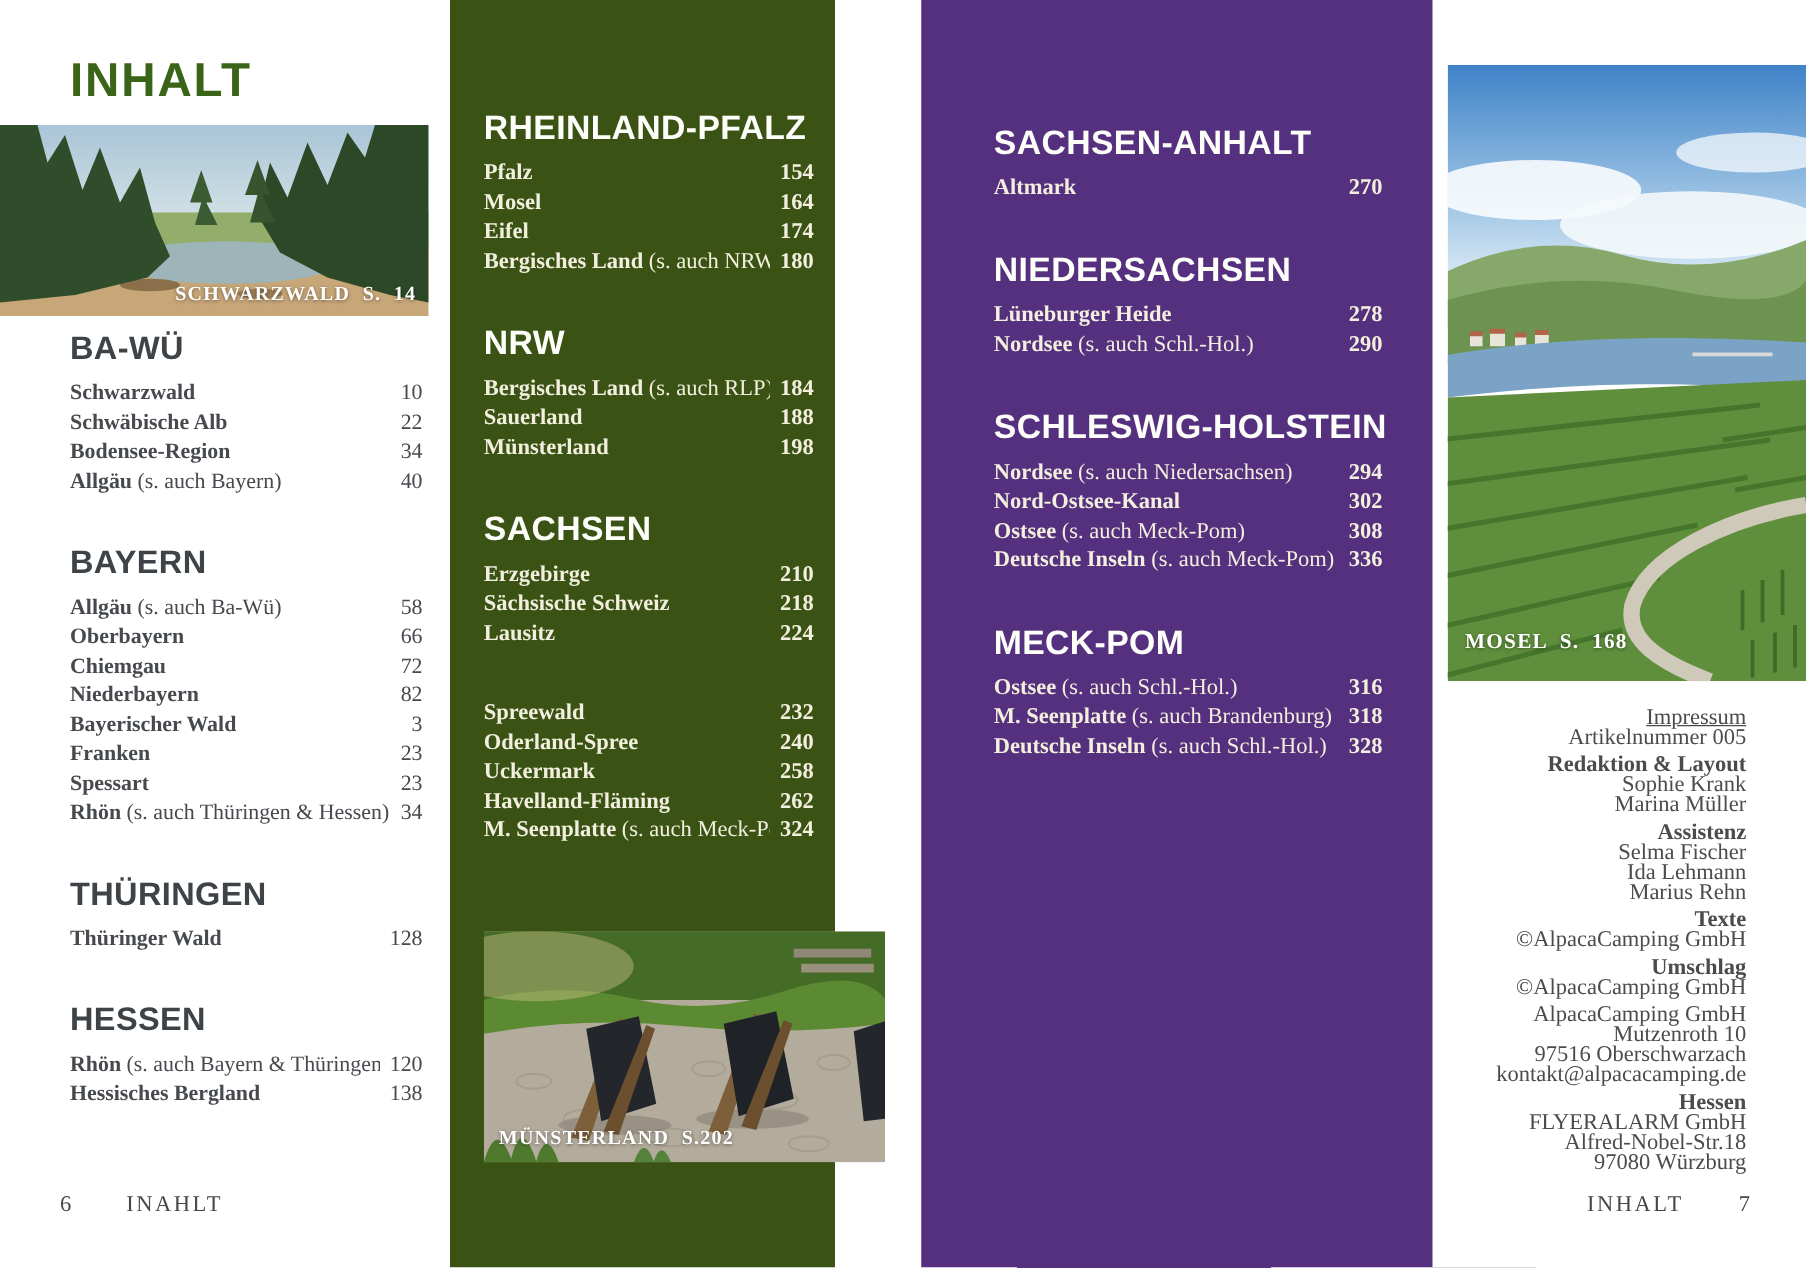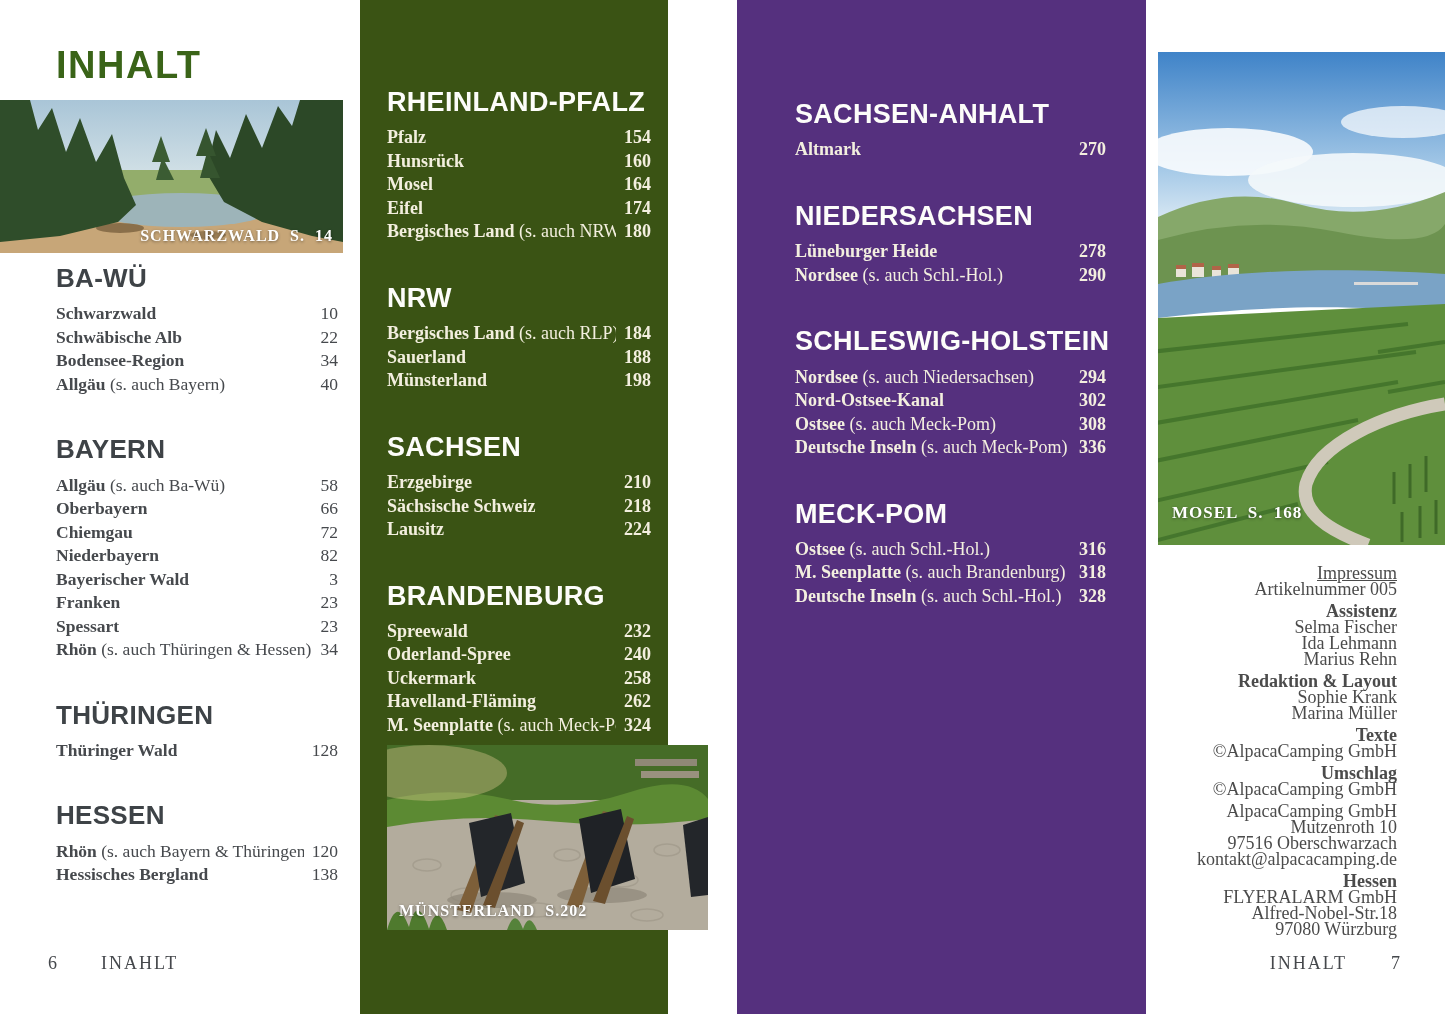--- a/index.html
+++ b/index.html
@@ -188,24 +188,20 @@
 
 <div class="col col-green">
   <div class="sections green-sections">
       <section class="toc-section">
         <div class="toc-heading">RHEINLAND-PFALZ</div>
         <div class="toc-row">
           <span class="toc-label"><span class="toc-label-main">Pfalz</span></span>
           <span class="toc-page">154</span>
         </div>
         <div class="toc-row">
-          <span class="toc-label"><span class="toc-label-main">Hunsrück</span></span>
-          <span class="toc-page">160</span>
-        </div>
-        <div class="toc-row">
           <span class="toc-label"><span class="toc-label-main">Mosel</span></span>
           <span class="toc-page">164</span>
         </div>
         <div class="toc-row">
           <span class="toc-label"><span class="toc-label-main">Eifel</span></span>
           <span class="toc-page">174</span>
         </div>
         <div class="toc-row">
           <span class="toc-label"><span class="toc-label-main">Bergisches Land</span><span class="toc-note"> (s. auch NRW)</span></span>
           <span class="toc-page">180</span>
@@ -235,21 +231,20 @@
         <div class="toc-row">
           <span class="toc-label"><span class="toc-label-main">Sächsische Schweiz</span></span>
           <span class="toc-page">218</span>
         </div>
         <div class="toc-row">
           <span class="toc-label"><span class="toc-label-main">Lausitz</span></span>
           <span class="toc-page">224</span>
         </div>
       </section>
       <section class="toc-section">
-        <div class="toc-heading">BRANDENBURG</div>
         <div class="toc-row">
           <span class="toc-label"><span class="toc-label-main">Spreewald</span></span>
           <span class="toc-page">232</span>
         </div>
         <div class="toc-row">
           <span class="toc-label"><span class="toc-label-main">Oderland-Spree</span></span>
           <span class="toc-page">240</span>
         </div>
         <div class="toc-row">
           <span class="toc-label"><span class="toc-label-main">Uckermark</span></span>
@@ -411,31 +406,31 @@
       </g>
     </svg>
     <div class="photo-caption cap-bl cap-mosel">MOSEL S. 168</div>
   </div>
 
   <div class="impressum">
     <div class="imp-title">Impressum</div>
     <div class="imp-article">Artikelnummer 005</div>
     <div>
         <div class="imp-group">
+          <div class="imp-label">Redaktion &amp; Layout</div>
+          <div class="imp-line">Sophie Krank</div>
+          <div class="imp-line">Marina Müller</div>
+        </div>
+        <div class="imp-group">
           <div class="imp-label">Assistenz</div>
           <div class="imp-line">Selma Fischer</div>
           <div class="imp-line">Ida Lehmann</div>
           <div class="imp-line">Marius Rehn</div>
         </div>
         <div class="imp-group">
-          <div class="imp-label">Redaktion &amp; Layout</div>
-          <div class="imp-line">Sophie Krank</div>
-          <div class="imp-line">Marina Müller</div>
-        </div>
-        <div class="imp-group">
           <div class="imp-label">Texte</div>
           <div class="imp-line">©AlpacaCamping GmbH</div>
         </div>
         <div class="imp-group">
           <div class="imp-label">Umschlag</div>
           <div class="imp-line">©AlpacaCamping GmbH</div>
         </div>
         <div class="imp-group">
           <div class="imp-line">AlpacaCamping GmbH</div>
           <div class="imp-line">Mutzenroth 10</div>

